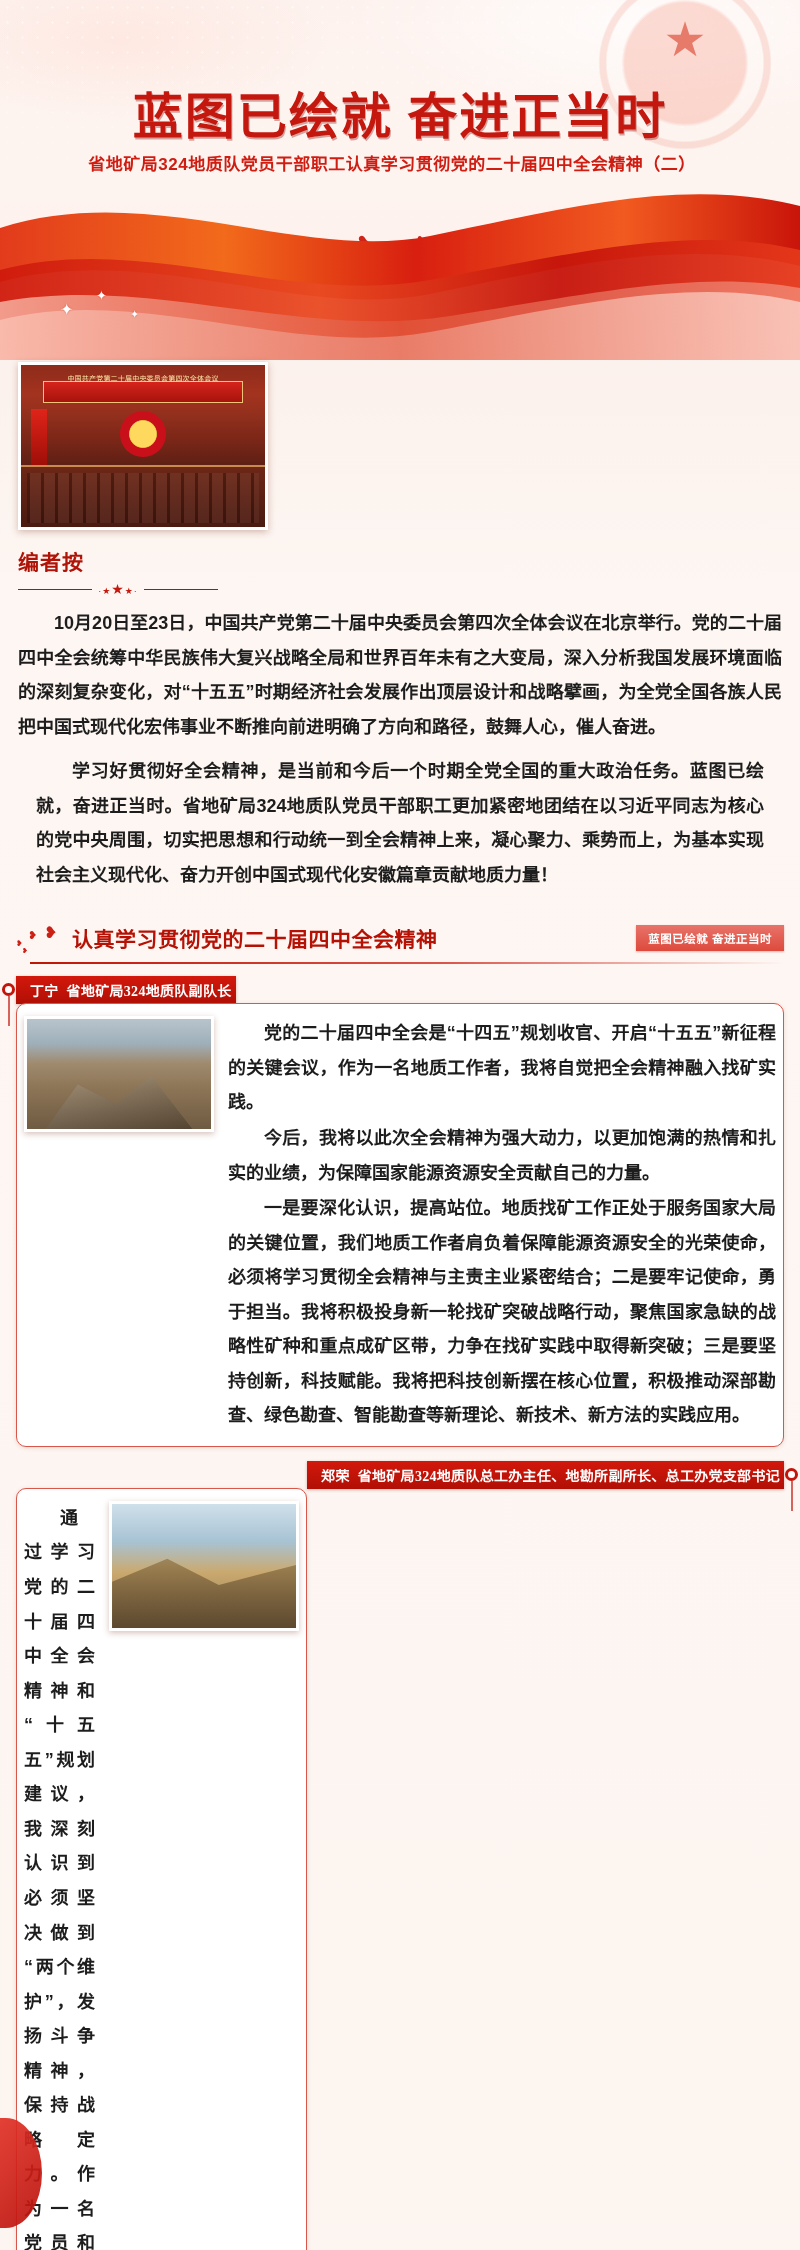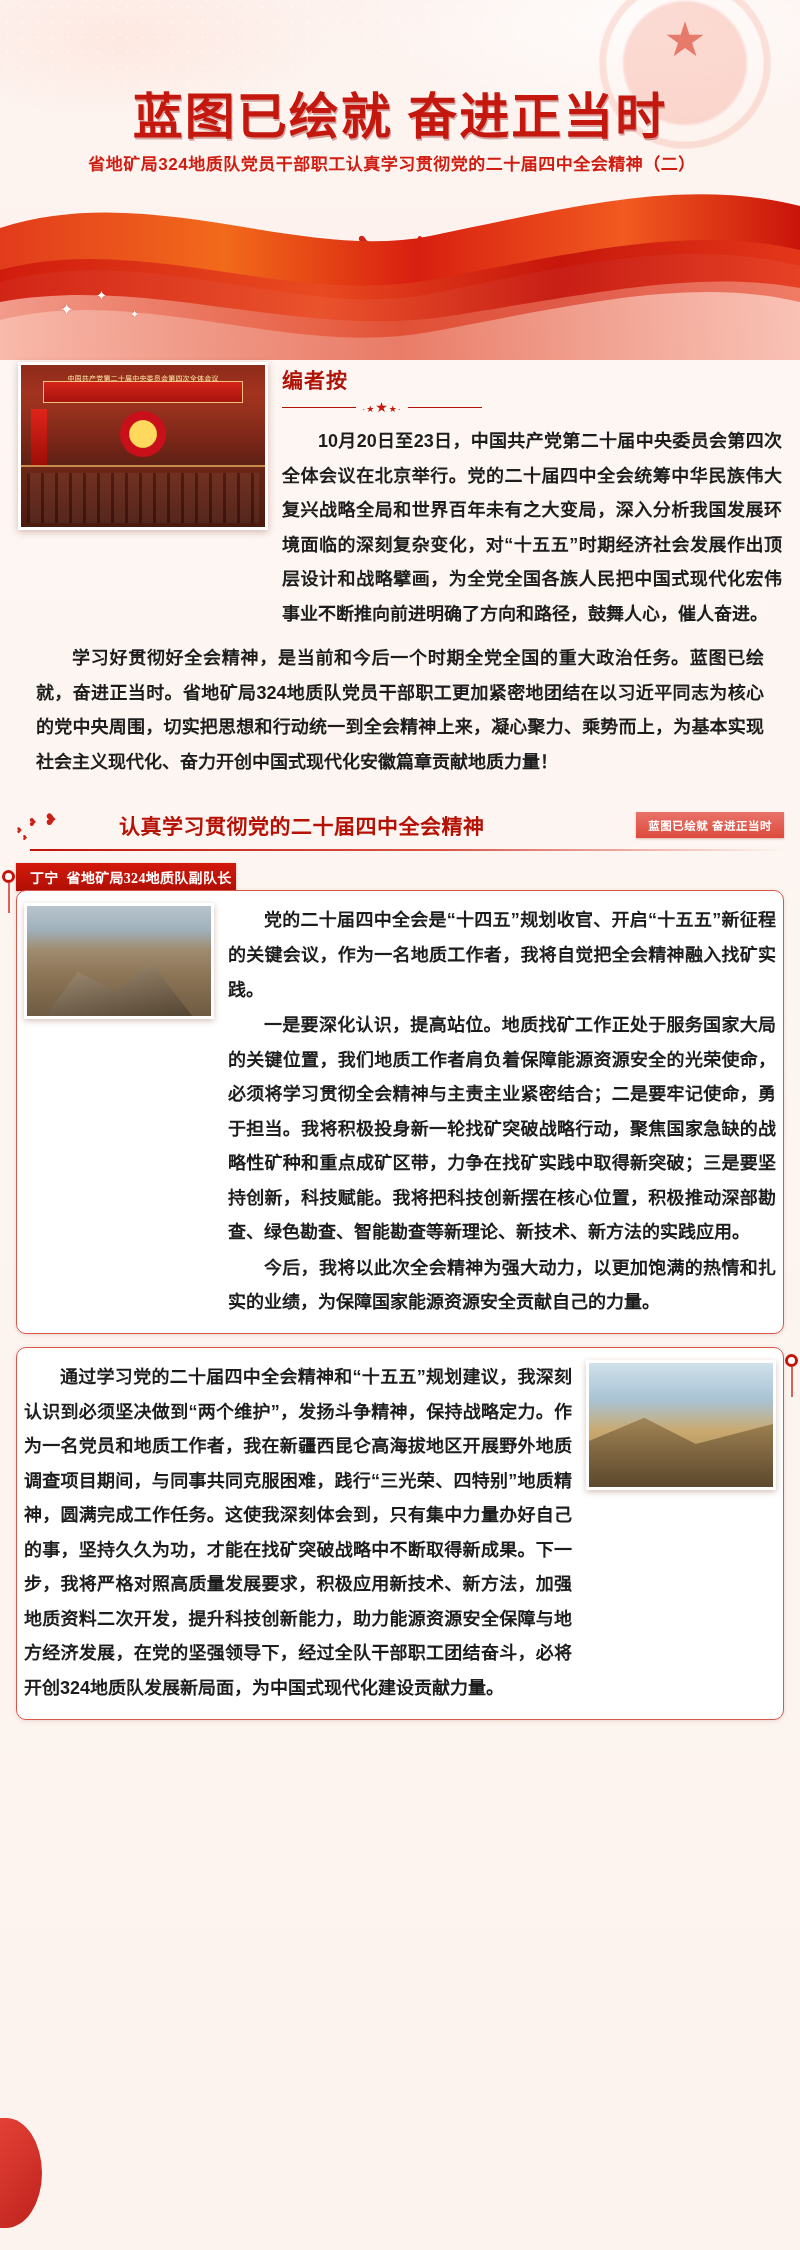--- a/index.html
+++ b/index.html
@@ -96,21 +96,21 @@
     position: absolute;
     color: #d0241a;
     font-size: 13px;
   }
 
   
   .editor {
     position: relative;
     padding: 2px 18px 0 18px;
   }
-  .editor-row { display: flex; gap: 14px; align-items: flex-start; }
+  .editor-row { display: flex; gap: 14px; align-items: flex-start; flex-direction: column; }
 
   .photo {
     position: relative;
     flex: none;
     border: 3px solid #ffffff;
     box-shadow: 0 2px 7px rgba(120,40,20,.30);
     overflow: hidden;
     background: #7b2b18;
   }
   .photo .cap {
@@ -194,21 +194,20 @@
   .sh-inner { position: relative; display: flex; align-items: center; height: 40px; }
   .sh-birds { position: relative; width: 56px; height: 30px; flex: none; }
   .sh-birds span { position: absolute; color: #cc2015; }
   .sh-title {
     font-family: "Liberation Serif", "DejaVu Serif", serif;
     font-size: 21px;
     font-weight: bold;
     color: #b51105;
     letter-spacing: .5px;
     white-space: nowrap;
-    margin-left: 47px;
   }
   .sh-badge {
     margin-left: auto;
     background: linear-gradient(180deg, #e8736a, #dd4a3c);
     color: #ffffff;
     font-size: 11.5px;
     font-weight: bold;
     padding: 5px 12px;
     letter-spacing: .5px;
     white-space: nowrap;
@@ -417,29 +416,33 @@
     <span class="pin left"></span>
     <span class="pin-stem left"></span>
     <div class="name-bar">
       <span class="pname">丁宁</span>
       <span>省地矿局324地质队副队长</span>
     </div>
     <div class="card">
       <div class="field-photo art-quarry" style="width:190px;height:116px;"></div>
       <div class="txt">
         <p class="body-text indent">党的二十届四中全会是“十四五”规划收官、开启“十五五”新征程的关键会议，作为一名地质工作者，我将自觉把全会精神融入找矿实践。</p>
+        <p class="body-text indent">今后，我将以此次全会精神为强大动力，以更加饱满的热情和扎实的业绩，为保障国家能源资源安全贡献自己的力量。</p>
         <p class="body-text indent">一是要深化认识，提高站位。地质找矿工作正处于服务国家大局的关键位置，我们地质工作者肩负着保障能源资源安全的光荣使命，必须将学习贯彻全会精神与主责主业紧密结合；二是要牢记使命，勇于担当。我将积极投身新一轮找矿突破战略行动，聚焦国家急缺的战略性矿种和重点成矿区带，力争在找矿实践中取得新突破；三是要坚持创新，科技赋能。我将把科技创新摆在核心位置，积极推动深部勘查、绿色勘查、智能勘查等新理论、新技术、新方法的实践应用。</p>
-        <p class="body-text indent">今后，我将以此次全会精神为强大动力，以更加饱满的热情和扎实的业绩，为保障国家能源资源安全贡献自己的力量。</p>
       </div>
     </div>
   </div>
 
   <div class="person" style="margin-top:14px;">
     <span class="pin right"></span>
     <span class="pin-stem right"></span>
+    <div class="name-bar right">
+      <span class="pname">郑荣</span>
+      <span>省地矿局324地质队总工办主任、地勘所副所长、总工办党支部书记</span>
+    </div>
     <div class="clear"></div>
     <div class="card">
       <div class="txt">
         <p class="body-text indent">通过学习党的二十届四中全会精神和“十五五”规划建议，我深刻认识到必须坚决做到“两个维护”，发扬斗争精神，保持战略定力。作为一名党员和地质工作者，我在新疆西昆仑高海拔地区开展野外地质调查项目期间，与同事共同克服困难，践行“三光荣、四特别”地质精神，圆满完成工作任务。这使我深刻体会到，只有集中力量办好自己的事，坚持久久为功，才能在找矿突破战略中不断取得新成果。下一步，我将严格对照高质量发展要求，积极应用新技术、新方法，加强地质资料二次开发，提升科技创新能力，助力能源资源安全保障与地方经济发展，在党的坚强领导下，经过全队干部职工团结奋斗，必将开创324地质队发展新局面，为中国式现代化建设贡献力量。</p>
       </div>
       <div class="field-photo art-field" style="width:190px;height:130px;"></div>
     </div>
   </div>
 
   <div class="corner-swoosh" style="left:-18px;top:2118px;"></div>

